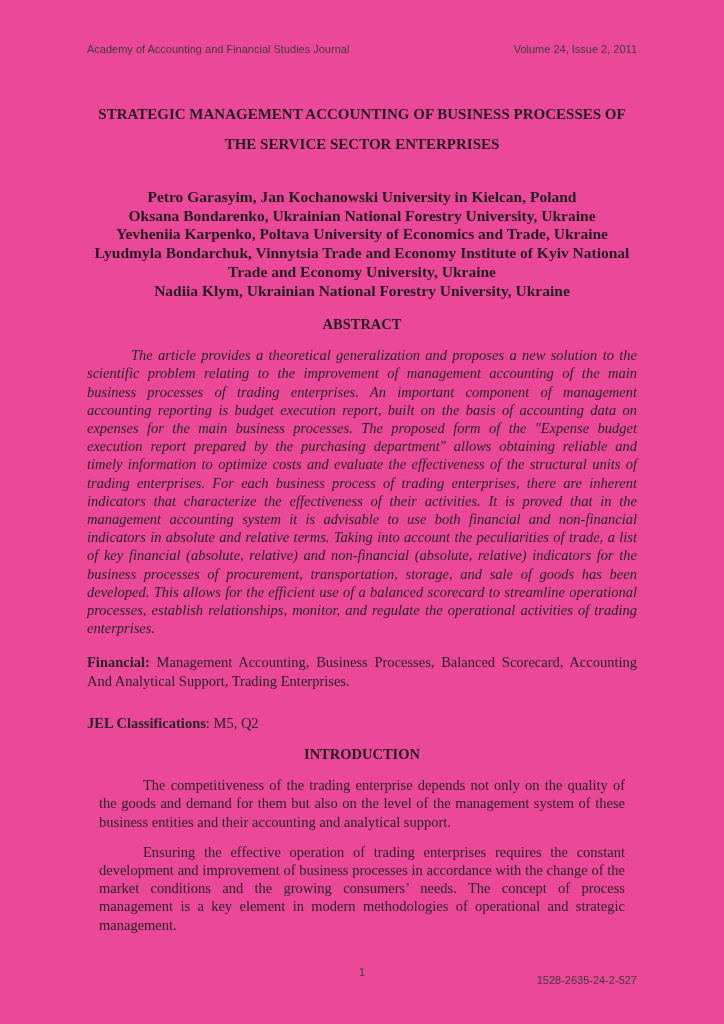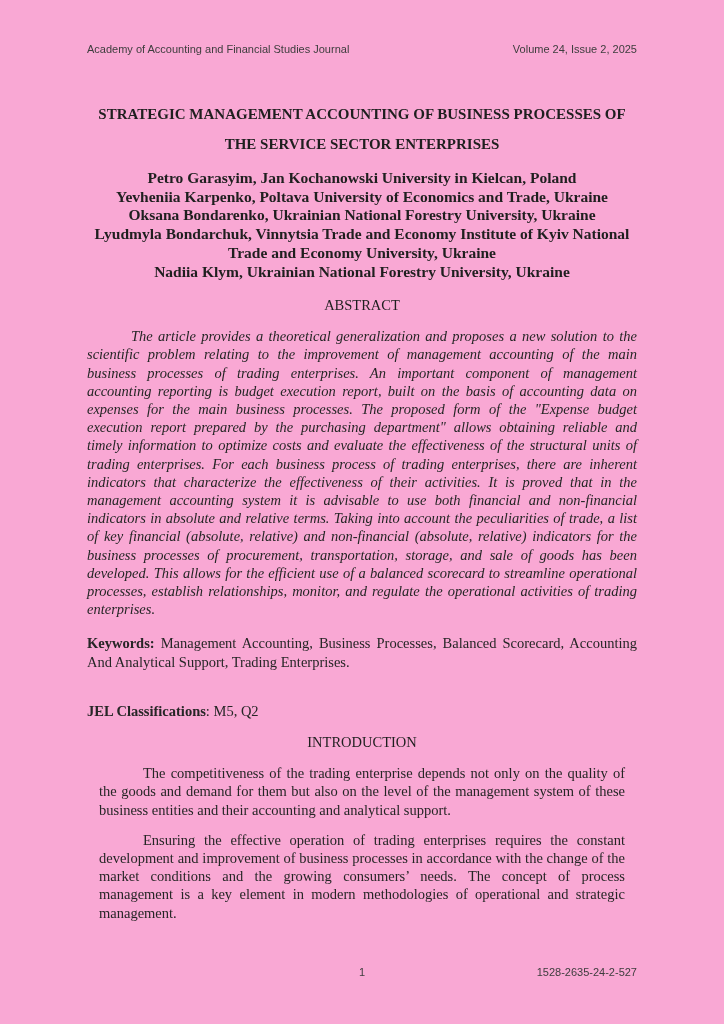--- a/index.html
+++ b/index.html
@@ -4,21 +4,21 @@
 <style>
   html, body {
     margin: 0;
     padding: 0;
     background: #ffffff;
   }
   .page {
     position: relative;
     width: 724px;
     height: 1024px;
-    background: #f9a8d4;
+    background: #ec4899;
     box-sizing: border-box;
     padding: 43px 87px 0 87px;
     overflow: hidden;
     font-family: "Liberation Serif", "DejaVu Serif", serif;
     color: #262626;
   }
   .running-header {
     display: flex;
     justify-content: space-between;
     align-items: baseline;
@@ -29,33 +29,33 @@
   }
   .title {
     margin: 43px 0 0 0;
     text-align: center;
     font-size: 15px;
     line-height: 30px;
     font-weight: 700;
     color: #1f1f1f;
   }
   .authors {
-    margin-top: 10px;
+    margin-top: 29px;
     text-align: center;
     font-size: 15.5px;
     line-height: 18.7px;
     font-weight: 700;
     color: #1f1f1f;
   }
   .section-heading {
     margin: 15px 0 0 0;
     text-align: center;
     font-size: 14.5px;
     line-height: 19px;
-    font-weight: 400;
+    font-weight: 700;
     color: #1f1f1f;
   }
   .section-heading.intro {
     margin-top: 13px;
     margin-bottom: 2px;
   }
   .abstract {
     margin: 12px 0 16px 0;
     font-size: 14.5px;
     line-height: 18.2px;
@@ -64,21 +64,21 @@
     text-indent: 44px;
     word-spacing: 0.5px;
   }
   .kv {
     margin: 14px 0 0 0;
     font-size: 14.5px;
     line-height: 18.6px;
     text-align: justify;
   }
   .kv.jel {
-    margin-top: 30px;
+    margin-top: 23px;
   }
   .kv b {
     font-weight: 700;
   }
   .body-par {
     margin: 12px;
     font-size: 14.5px;
     line-height: 18.2px;
     text-align: justify;
     text-indent: 44px;
@@ -96,48 +96,48 @@
   }
   .footer .pg {
     position: absolute;
     left: 0;
     right: 0;
     text-align: center;
   }
   .footer .code {
     position: absolute;
     right: 0;
-    top: 0;
+    top: 8px;
   }
 </style>
 </head>
 <body>
 
 <div class="page">
 
   <div class="running-header">
     <span>Academy of Accounting and Financial Studies Journal</span>
-    <span>Volume 24, Issue 2, 2025</span>
+    <span>Volume 24, Issue 2, 2011</span>
   </div>
 
   <h1 class="title">STRATEGIC MANAGEMENT ACCOUNTING OF BUSINESS PROCESSES OF THE SERVICE SECTOR ENTERPRISES</h1>
 
   <div class="authors">
     <div>Petro Garasyim, Jan Kochanowski University in Kielcan, Poland</div>
+    <div>Oksana Bondarenko, Ukrainian National Forestry University, Ukraine</div>
     <div>Yevheniia Karpenko, Poltava University of Economics and Trade, Ukraine</div>
-    <div>Oksana Bondarenko, Ukrainian National Forestry University, Ukraine</div>
     <div>Lyudmyla Bondarchuk, Vinnytsia Trade and Economy Institute of Kyiv National Trade and Economy University, Ukraine</div>
     <div>Nadiia Klym, Ukrainian National Forestry University, Ukraine</div>
   </div>
 
   <h2 class="section-heading">ABSTRACT</h2>
 
   <p class="abstract">The article provides a theoretical generalization and proposes a new solution to the scientific problem relating to the improvement of management accounting of the main business processes of trading enterprises. An important component of management accounting reporting is budget execution report, built on the basis of accounting data on expenses for the main business processes. The proposed form of the "Expense budget execution report prepared by the purchasing department" allows obtaining reliable and timely information to optimize costs and evaluate the effectiveness of the structural units of trading enterprises. For each business process of trading enterprises, there are inherent indicators that characterize the effectiveness of their activities. It is proved that in the management accounting system it is advisable to use both financial and non-financial indicators in absolute and relative terms. Taking into account the peculiarities of trade, a list of key financial (absolute, relative) and non-financial (absolute, relative) indicators for the business processes of procurement, transportation, storage, and sale of goods has been developed. This allows for the efficient use of a balanced scorecard to streamline operational processes, establish relationships, monitor, and regulate the operational activities of trading enterprises.</p>
 
-  <p class="kv"><b>Keywords:</b> <span>Management Accounting, Business Processes, Balanced Scorecard, Accounting And Analytical Support, Trading Enterprises.</span></p>
+  <p class="kv"><b>Financial:</b> <span>Management Accounting, Business Processes, Balanced Scorecard, Accounting And Analytical Support, Trading Enterprises.</span></p>
 
   <p class="kv jel"><b>JEL Classifications</b><span>: M5, Q2</span></p>
 
   <h2 class="section-heading intro">INTRODUCTION</h2>
 
   <p class="body-par">The competitiveness of the trading enterprise depends not only on the quality of the goods and demand for them but also on the level of the management system of these business entities and their accounting and analytical support.</p>
   <p class="body-par">Ensuring the effective operation of trading enterprises requires the constant development and improvement of business processes in accordance with the change of the market conditions and the growing consumers’ needs. The concept of process management is a key element in modern methodologies of operational and strategic management.</p>
 
   <div class="footer">
     <span class="pg">1</span>

